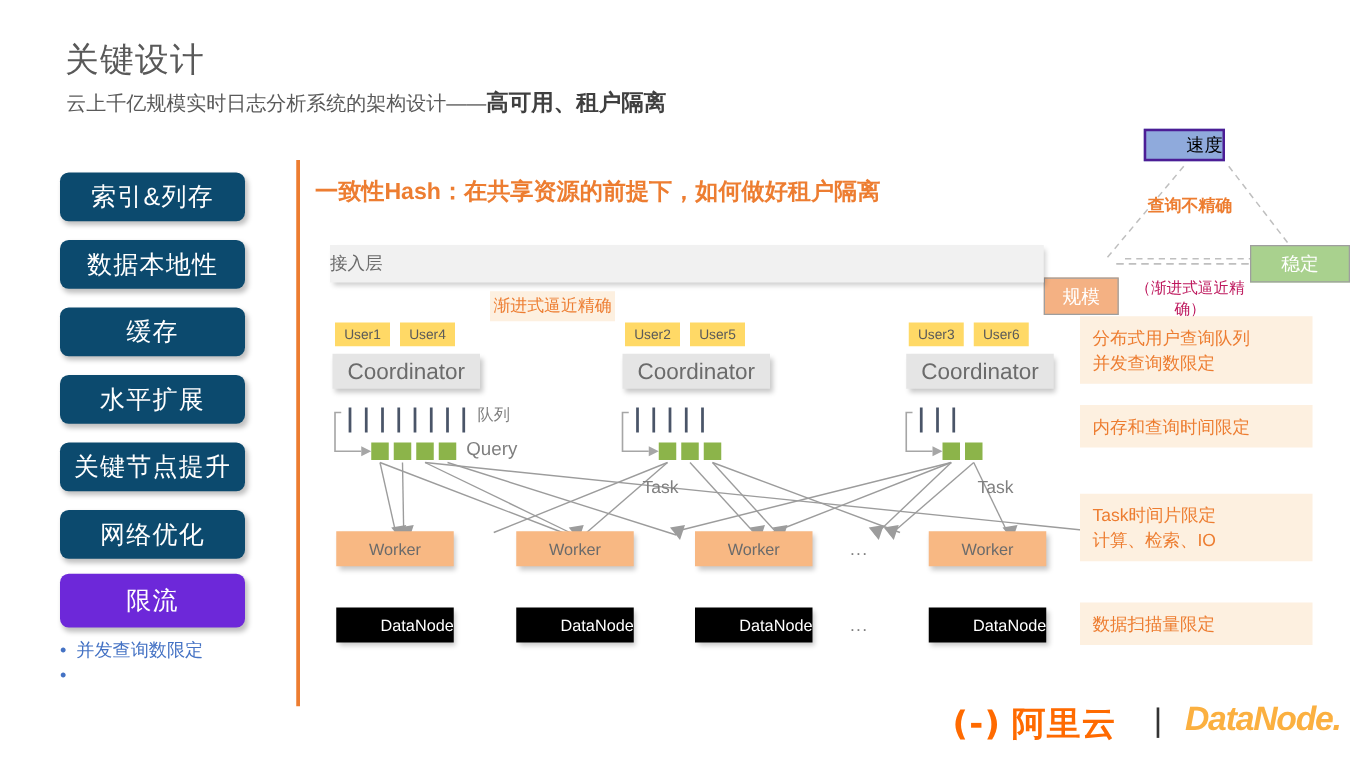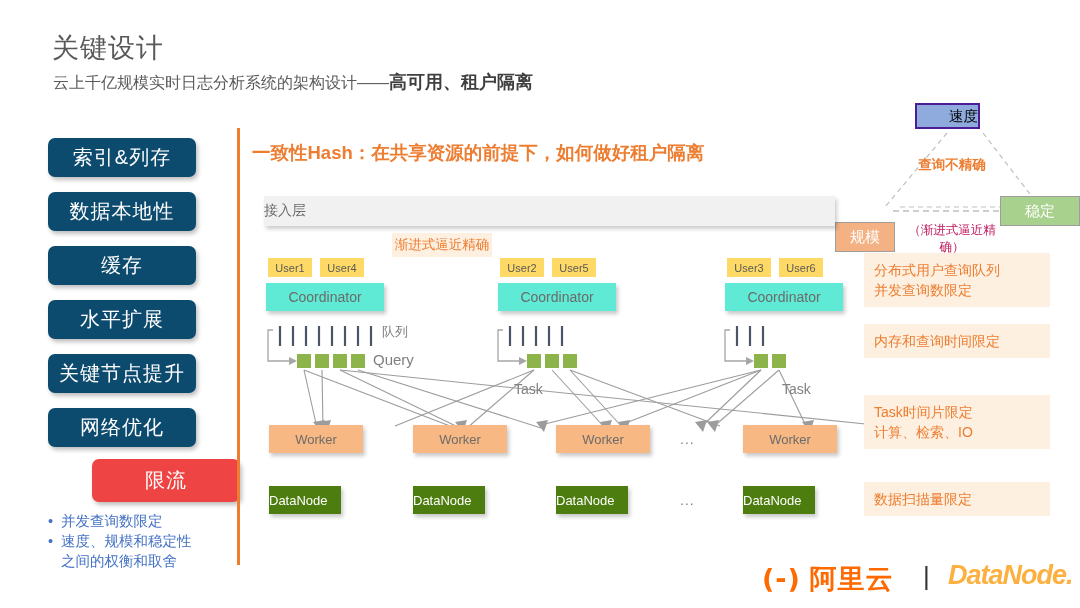--- a/index.html
+++ b/index.html
@@ -20,21 +20,21 @@
   #page-subtitle .em{font-weight:bold;font-size:18px;color:#3f3f3f;}
 
   
   .side-btn{
     left:48px;width:148px;height:39px;border-radius:7px;
     display:flex;align-items:center;justify-content:center;
     color:#ffffff;font-size:20px;letter-spacing:1px;
     background:#0c4a6e;
     box-shadow:2px 3px 4px rgba(0,0,0,.25);
   }
-  .side-btn.active{background:#ef4444;margin-left:44px;}
+  .side-btn.active{background:#6d28d9;}
   .bullets{left:48px;top:511px;width:195px;color:#4472c4;font-size:14.5px;line-height:20px;}
   .bullets .b{display:flex;}
   .bullets .dot{width:13px;flex:none;}
   .divider{left:237px;top:128px;width:3px;height:437px;background:#ed7d31;}
 
   
   #diagram-heading{left:252px;top:140px;font-size:18.5px;font-weight:bold;color:#ed7d31;white-space:nowrap;}
 
   .bar-access{
     left:264px;top:196px;width:571px;height:30px;background:#f1f1f1;
@@ -63,32 +63,32 @@
   .hash-tag{
     left:392px;top:233px;width:100px;height:24px;background:#fdf0e0;
     display:flex;align-items:center;justify-content:center;color:#ed7d31;font-size:13.5px;
   }
 
   .user-tag{
     height:19px;background:#ffd966;display:flex;align-items:center;justify-content:center;
     color:#5a5a5a;font-size:11px;width:44px;
   }
   .coord{
-    width:118px;height:28px;background:#5eead4;
-    display:flex;align-items:center;justify-content:center;color:#6b6b6b;font-size:14px;
+    width:118px;height:28px;background:#e5e5e5;
+    display:flex;align-items:center;justify-content:center;color:#6b6b6b;font-size:18px;
     box-shadow:2px 3px 4px rgba(0,0,0,.22);
   }
   .worker{
     width:94px;height:28px;background:#f8b883;
     display:flex;align-items:center;justify-content:center;color:#6b6b6b;font-size:13px;
     box-shadow:2px 3px 4px rgba(0,0,0,.22);
   }
   .datanode{
-    width:72px;height:28px;background:#4d7c0f;
-    display:flex;align-items:center;justify-content:flex-start;color:#ffffff;font-size:13px;
+    width:94px;height:28px;background:#000000;
+    display:flex;align-items:center;justify-content:flex-end;color:#ffffff;font-size:13px;
     box-shadow:2px 3px 4px rgba(0,0,0,.22);
   }
   .ellipsis{color:#808080;font-size:14px;letter-spacing:1px;}
   .qlabel{color:#7f7f7f;font-size:13px;}
   .tasklabel{color:#808080;font-size:14px;}
 
   .note{
     left:864px;width:186px;background:#fdf0e0;color:#ed7d31;font-size:14px;
     padding:7px 10px;box-sizing:border-box;line-height:20px;
   }
@@ -128,22 +128,20 @@
     <span>限流</span>
   </div>
 
 <div class="abs bullets">
   <div class="b">
     <span class="dot">•</span>
     <span>并发查询数限定</span>
   </div>
   <div class="b">
     <span class="dot">•</span>
-    <span style="white-space:pre-line">速度、规模和稳定性
-之间的权衡和取舍</span>
   </div>
 </div>
 
 <div class="abs divider"></div>
 
 <div class="abs" id="diagram-heading">一致性Hash：在共享资源的前提下，如何做好租户隔离</div>
 
 <svg class="abs" style="left:855px;top:95px;width:225px;height:135px;overflow:visible">
   <line x1="92" y1="38" x2="30" y2="112" stroke="#bfbfbf" stroke-width="1.2" stroke-dasharray="5,4"></line>
   <line x1="128" y1="38" x2="185" y2="112" stroke="#bfbfbf" stroke-width="1.2" stroke-dasharray="5,4"></line>

